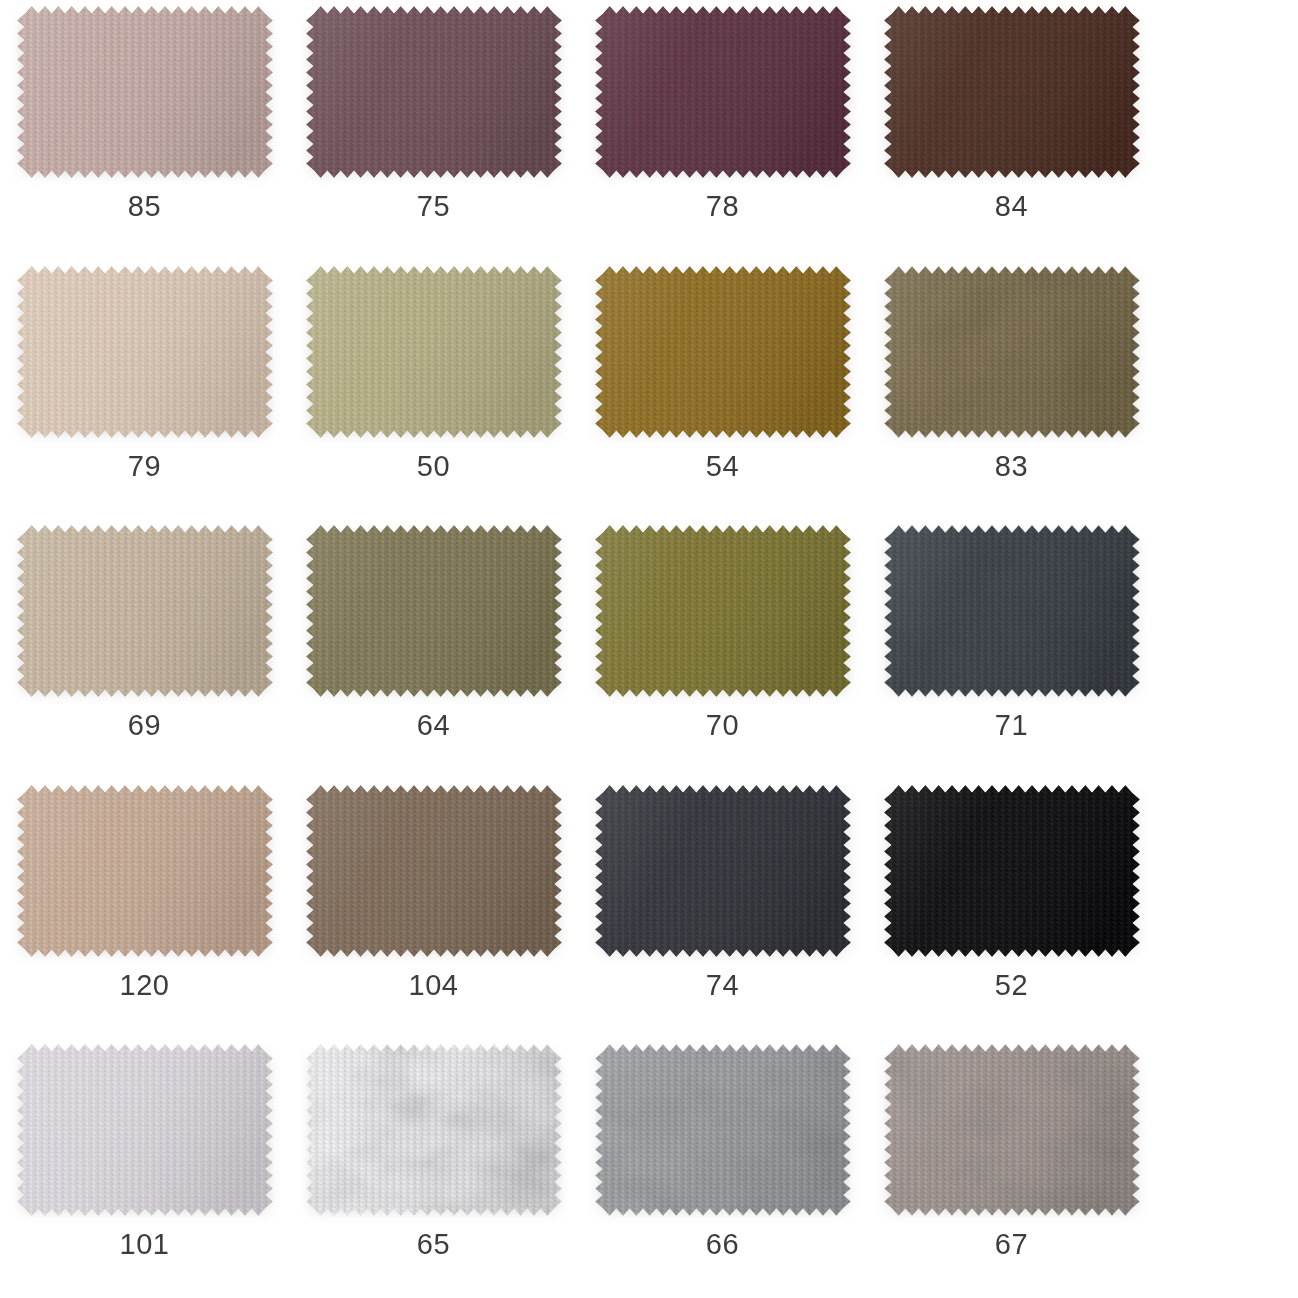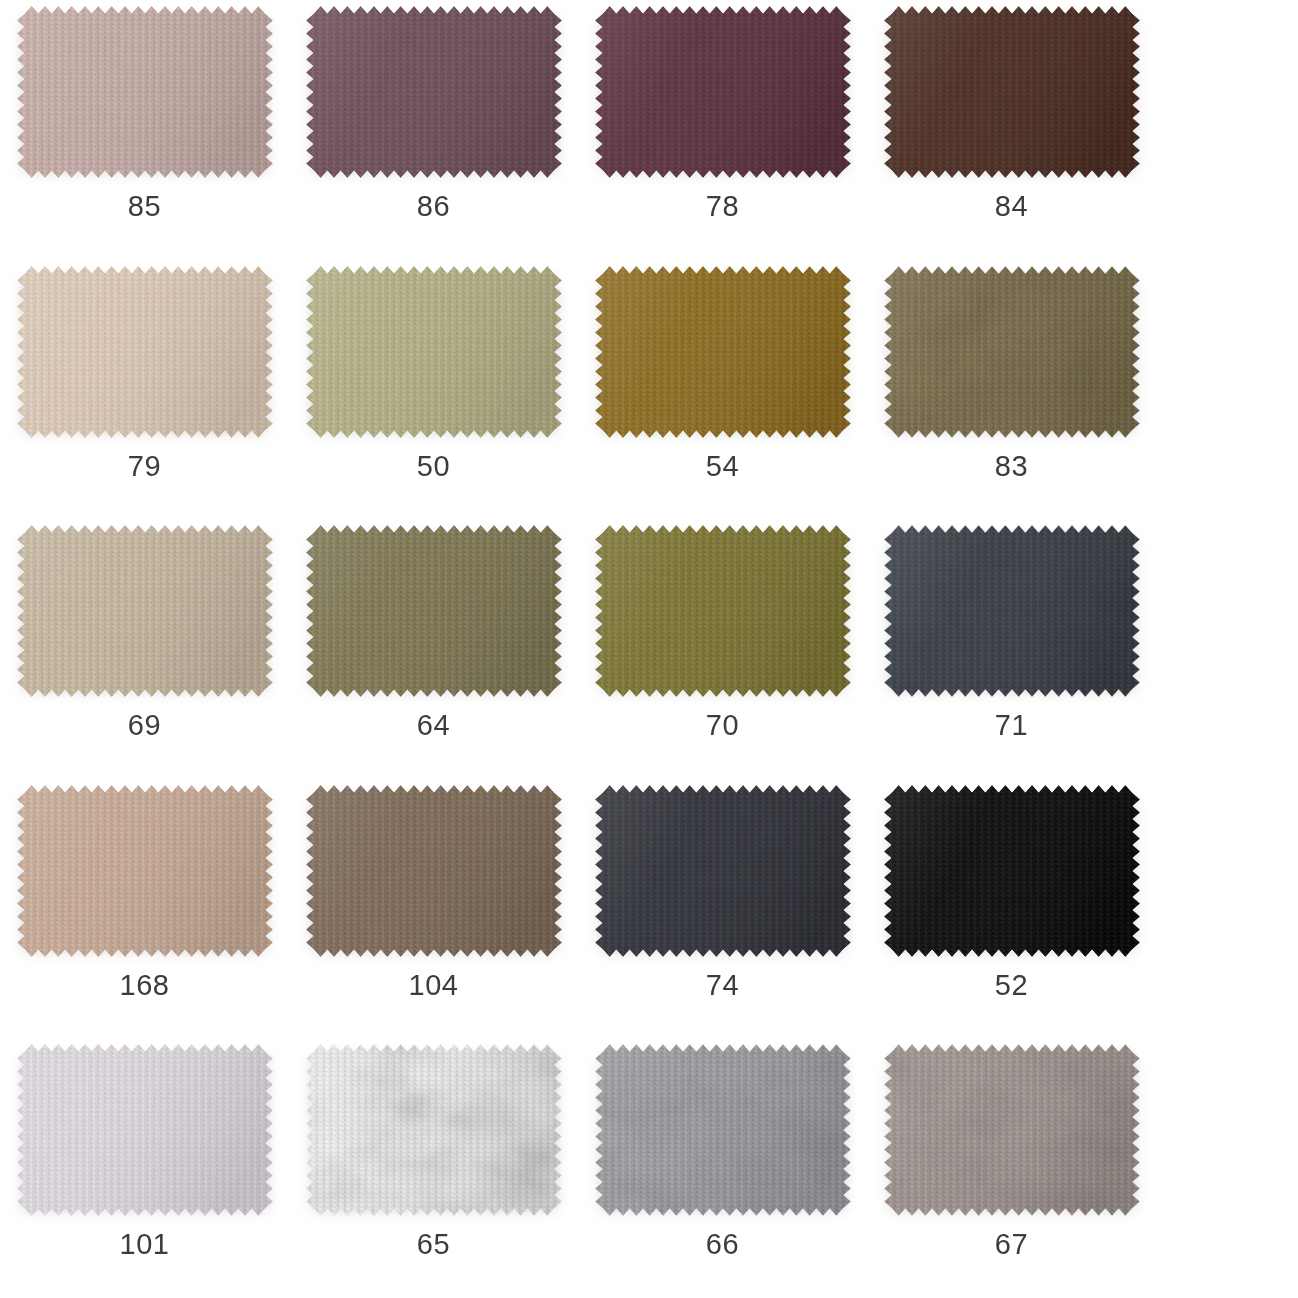--- a/index.html
+++ b/index.html
@@ -149,21 +149,21 @@
             <g clip-path="url(#clip-sw1)">
               <rect x="-10" y="-10" width="284" height="192" fill="#6e4f58"></rect>
               <rect x="-10" y="-10" width="284" height="192" fill="url(#wales-sw1)"></rect>
               <rect x="-10" y="-10" width="284" height="192" fill="url(#course-sw1)"></rect>
               <rect x="-10" y="-10" width="284" height="192" fill="url(#lg-sw1)"></rect>
             </g>
             <path d="M12.00,8.00 L18.67,0.50 L25.33,8.00 L32.00,0.50 L38.67,8.00 L45.33,0.50 L52.00,8.00 L58.67,0.50 L65.33,8.00 L72.00,0.50 L78.67,8.00 L85.33,0.50 L92.00,8.00 L98.67,0.50 L105.33,8.00 L112.00,0.50 L118.67,8.00 L125.33,0.50 L132.00,8.00 L138.67,0.50 L145.33,8.00 L152.00,0.50 L158.67,8.00 L165.33,0.50 L172.00,8.00 L178.67,0.50 L185.33,8.00 L192.00,0.50 L198.67,8.00 L205.33,0.50 L212.00,8.00 L218.67,0.50 L225.33,8.00 L232.00,0.50 L238.67,8.00 L245.33,0.50 L252.00,8.00 L259.50,14.50 L252.00,21.00 L259.50,27.50 L252.00,34.00 L259.50,40.50 L252.00,47.00 L259.50,53.50 L252.00,60.00 L259.50,66.50 L252.00,73.00 L259.50,79.50 L252.00,86.00 L259.50,92.50 L252.00,99.00 L259.50,105.50 L252.00,112.00 L259.50,118.50 L252.00,125.00 L259.50,131.50 L252.00,138.00 L259.50,144.50 L252.00,151.00 L259.50,157.50 L252.00,164.00 L245.33,171.50 L238.67,164.00 L232.00,171.50 L225.33,164.00 L218.67,171.50 L212.00,164.00 L205.33,171.50 L198.67,164.00 L192.00,171.50 L185.33,164.00 L178.67,171.50 L172.00,164.00 L165.33,171.50 L158.67,164.00 L152.00,171.50 L145.33,164.00 L138.67,171.50 L132.00,164.00 L125.33,171.50 L118.67,164.00 L112.00,171.50 L105.33,164.00 L98.67,171.50 L92.00,164.00 L85.33,171.50 L78.67,164.00 L72.00,171.50 L65.33,164.00 L58.67,171.50 L52.00,164.00 L45.33,171.50 L38.67,164.00 L32.00,171.50 L25.33,164.00 L18.67,171.50 L12.00,164.00 L4.50,157.50 L12.00,151.00 L4.50,144.50 L12.00,138.00 L4.50,131.50 L12.00,125.00 L4.50,118.50 L12.00,112.00 L4.50,105.50 L12.00,99.00 L4.50,92.50 L12.00,86.00 L4.50,79.50 L12.00,73.00 L4.50,66.50 L12.00,60.00 L4.50,53.50 L12.00,47.00 L4.50,40.50 L12.00,34.00 L4.50,27.50 L12.00,21.00 L4.50,14.50 Z" fill="none" stroke="#5a3f47" stroke-width="0.9" opacity="0.35"></path>
           </svg>
         </div>
       </div>
-      <div class="chip-label">86</div>
+      <div class="chip-label">75</div>
     </div>
     <div class="swatch-cell">
       <div class="chip-wrap">
         <div class="chip-shadow"></div>
         <div class="chip">
           <svg viewBox="0 0 264 172" width="264" height="172">
             <defs>
               <clipPath id="clip-sw2">
                 <path d="M12.00,8.00 L18.67,0.50 L25.33,8.00 L32.00,0.50 L38.67,8.00 L45.33,0.50 L52.00,8.00 L58.67,0.50 L65.33,8.00 L72.00,0.50 L78.67,8.00 L85.33,0.50 L92.00,8.00 L98.67,0.50 L105.33,8.00 L112.00,0.50 L118.67,8.00 L125.33,0.50 L132.00,8.00 L138.67,0.50 L145.33,8.00 L152.00,0.50 L158.67,8.00 L165.33,0.50 L172.00,8.00 L178.67,0.50 L185.33,8.00 L192.00,0.50 L198.67,8.00 L205.33,0.50 L212.00,8.00 L218.67,0.50 L225.33,8.00 L232.00,0.50 L238.67,8.00 L245.33,0.50 L252.00,8.00 L259.50,14.50 L252.00,21.00 L259.50,27.50 L252.00,34.00 L259.50,40.50 L252.00,47.00 L259.50,53.50 L252.00,60.00 L259.50,66.50 L252.00,73.00 L259.50,79.50 L252.00,86.00 L259.50,92.50 L252.00,99.00 L259.50,105.50 L252.00,112.00 L259.50,118.50 L252.00,125.00 L259.50,131.50 L252.00,138.00 L259.50,144.50 L252.00,151.00 L259.50,157.50 L252.00,164.00 L245.33,171.50 L238.67,164.00 L232.00,171.50 L225.33,164.00 L218.67,171.50 L212.00,164.00 L205.33,171.50 L198.67,164.00 L192.00,171.50 L185.33,164.00 L178.67,171.50 L172.00,164.00 L165.33,171.50 L158.67,164.00 L152.00,171.50 L145.33,164.00 L138.67,171.50 L132.00,164.00 L125.33,171.50 L118.67,164.00 L112.00,171.50 L105.33,164.00 L98.67,171.50 L92.00,164.00 L85.33,171.50 L78.67,164.00 L72.00,171.50 L65.33,164.00 L58.67,171.50 L52.00,164.00 L45.33,171.50 L38.67,164.00 L32.00,171.50 L25.33,164.00 L18.67,171.50 L12.00,164.00 L4.50,157.50 L12.00,151.00 L4.50,144.50 L12.00,138.00 L4.50,131.50 L12.00,125.00 L4.50,118.50 L12.00,112.00 L4.50,105.50 L12.00,99.00 L4.50,92.50 L12.00,86.00 L4.50,79.50 L12.00,73.00 L4.50,66.50 L12.00,60.00 L4.50,53.50 L12.00,47.00 L4.50,40.50 L12.00,34.00 L4.50,27.50 L12.00,21.00 L4.50,14.50 Z"></path>
               </clipPath>
@@ -566,21 +566,21 @@
             <g clip-path="url(#clip-sw12)">
               <rect x="-10" y="-10" width="284" height="192" fill="#c4a894"></rect>
               <rect x="-10" y="-10" width="284" height="192" fill="url(#wales-sw12)"></rect>
               <rect x="-10" y="-10" width="284" height="192" fill="url(#course-sw12)"></rect>
               <rect x="-10" y="-10" width="284" height="192" fill="url(#lg-sw12)"></rect>
             </g>
             <path d="M12.00,8.00 L18.67,0.50 L25.33,8.00 L32.00,0.50 L38.67,8.00 L45.33,0.50 L52.00,8.00 L58.67,0.50 L65.33,8.00 L72.00,0.50 L78.67,8.00 L85.33,0.50 L92.00,8.00 L98.67,0.50 L105.33,8.00 L112.00,0.50 L118.67,8.00 L125.33,0.50 L132.00,8.00 L138.67,0.50 L145.33,8.00 L152.00,0.50 L158.67,8.00 L165.33,0.50 L172.00,8.00 L178.67,0.50 L185.33,8.00 L192.00,0.50 L198.67,8.00 L205.33,0.50 L212.00,8.00 L218.67,0.50 L225.33,8.00 L232.00,0.50 L238.67,8.00 L245.33,0.50 L252.00,8.00 L259.50,14.50 L252.00,21.00 L259.50,27.50 L252.00,34.00 L259.50,40.50 L252.00,47.00 L259.50,53.50 L252.00,60.00 L259.50,66.50 L252.00,73.00 L259.50,79.50 L252.00,86.00 L259.50,92.50 L252.00,99.00 L259.50,105.50 L252.00,112.00 L259.50,118.50 L252.00,125.00 L259.50,131.50 L252.00,138.00 L259.50,144.50 L252.00,151.00 L259.50,157.50 L252.00,164.00 L245.33,171.50 L238.67,164.00 L232.00,171.50 L225.33,164.00 L218.67,171.50 L212.00,164.00 L205.33,171.50 L198.67,164.00 L192.00,171.50 L185.33,164.00 L178.67,171.50 L172.00,164.00 L165.33,171.50 L158.67,164.00 L152.00,171.50 L145.33,164.00 L138.67,171.50 L132.00,164.00 L125.33,171.50 L118.67,164.00 L112.00,171.50 L105.33,164.00 L98.67,171.50 L92.00,164.00 L85.33,171.50 L78.67,164.00 L72.00,171.50 L65.33,164.00 L58.67,171.50 L52.00,164.00 L45.33,171.50 L38.67,164.00 L32.00,171.50 L25.33,164.00 L18.67,171.50 L12.00,164.00 L4.50,157.50 L12.00,151.00 L4.50,144.50 L12.00,138.00 L4.50,131.50 L12.00,125.00 L4.50,118.50 L12.00,112.00 L4.50,105.50 L12.00,99.00 L4.50,92.50 L12.00,86.00 L4.50,79.50 L12.00,73.00 L4.50,66.50 L12.00,60.00 L4.50,53.50 L12.00,47.00 L4.50,40.50 L12.00,34.00 L4.50,27.50 L12.00,21.00 L4.50,14.50 Z" fill="none" stroke="#ad907c" stroke-width="0.9" opacity="0.35"></path>
           </svg>
         </div>
       </div>
-      <div class="chip-label">168</div>
+      <div class="chip-label">120</div>
     </div>
     <div class="swatch-cell">
       <div class="chip-wrap">
         <div class="chip-shadow"></div>
         <div class="chip">
           <svg viewBox="0 0 264 172" width="264" height="172">
             <defs>
               <clipPath id="clip-sw13">
                 <path d="M12.00,8.00 L18.67,0.50 L25.33,8.00 L32.00,0.50 L38.67,8.00 L45.33,0.50 L52.00,8.00 L58.67,0.50 L65.33,8.00 L72.00,0.50 L78.67,8.00 L85.33,0.50 L92.00,8.00 L98.67,0.50 L105.33,8.00 L112.00,0.50 L118.67,8.00 L125.33,0.50 L132.00,8.00 L138.67,0.50 L145.33,8.00 L152.00,0.50 L158.67,8.00 L165.33,0.50 L172.00,8.00 L178.67,0.50 L185.33,8.00 L192.00,0.50 L198.67,8.00 L205.33,0.50 L212.00,8.00 L218.67,0.50 L225.33,8.00 L232.00,0.50 L238.67,8.00 L245.33,0.50 L252.00,8.00 L259.50,14.50 L252.00,21.00 L259.50,27.50 L252.00,34.00 L259.50,40.50 L252.00,47.00 L259.50,53.50 L252.00,60.00 L259.50,66.50 L252.00,73.00 L259.50,79.50 L252.00,86.00 L259.50,92.50 L252.00,99.00 L259.50,105.50 L252.00,112.00 L259.50,118.50 L252.00,125.00 L259.50,131.50 L252.00,138.00 L259.50,144.50 L252.00,151.00 L259.50,157.50 L252.00,164.00 L245.33,171.50 L238.67,164.00 L232.00,171.50 L225.33,164.00 L218.67,171.50 L212.00,164.00 L205.33,171.50 L198.67,164.00 L192.00,171.50 L185.33,164.00 L178.67,171.50 L172.00,164.00 L165.33,171.50 L158.67,164.00 L152.00,171.50 L145.33,164.00 L138.67,171.50 L132.00,164.00 L125.33,171.50 L118.67,164.00 L112.00,171.50 L105.33,164.00 L98.67,171.50 L92.00,164.00 L85.33,171.50 L78.67,164.00 L72.00,171.50 L65.33,164.00 L58.67,171.50 L52.00,164.00 L45.33,171.50 L38.67,164.00 L32.00,171.50 L25.33,164.00 L18.67,171.50 L12.00,164.00 L4.50,157.50 L12.00,151.00 L4.50,144.50 L12.00,138.00 L4.50,131.50 L12.00,125.00 L4.50,118.50 L12.00,112.00 L4.50,105.50 L12.00,99.00 L4.50,92.50 L12.00,86.00 L4.50,79.50 L12.00,73.00 L4.50,66.50 L12.00,60.00 L4.50,53.50 L12.00,47.00 L4.50,40.50 L12.00,34.00 L4.50,27.50 L12.00,21.00 L4.50,14.50 Z"></path>
               </clipPath>

